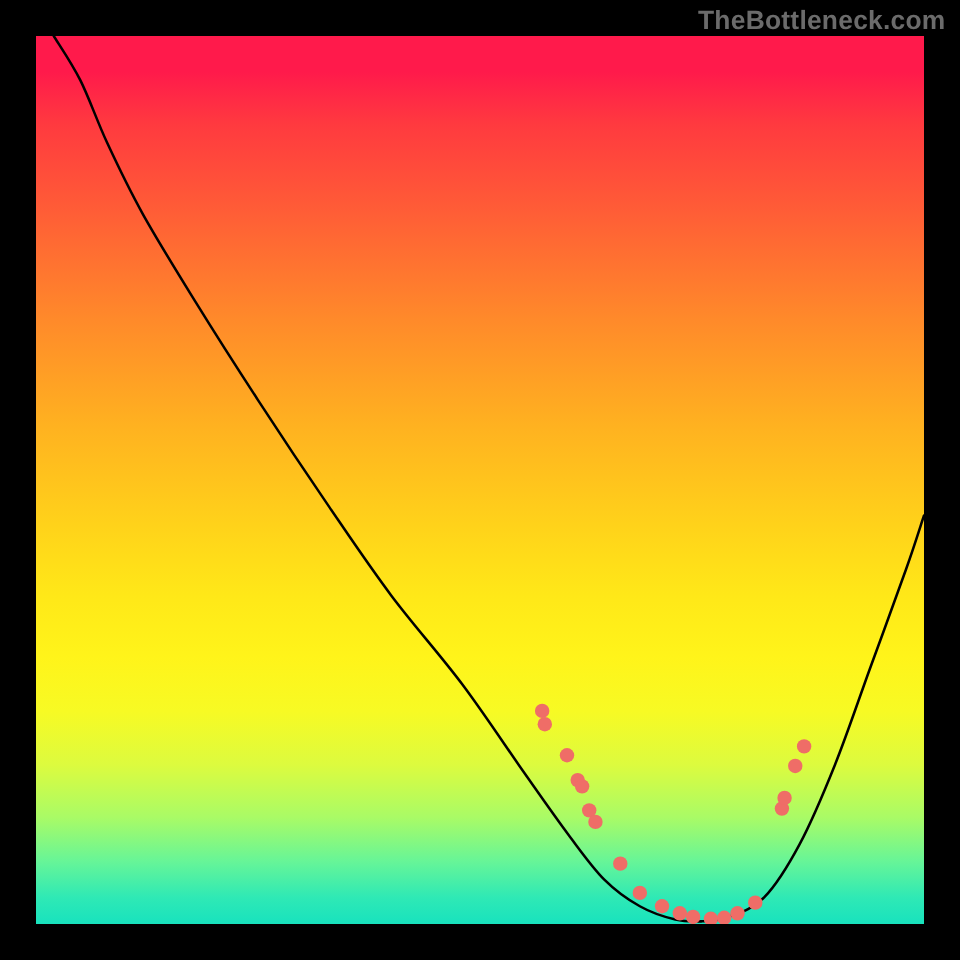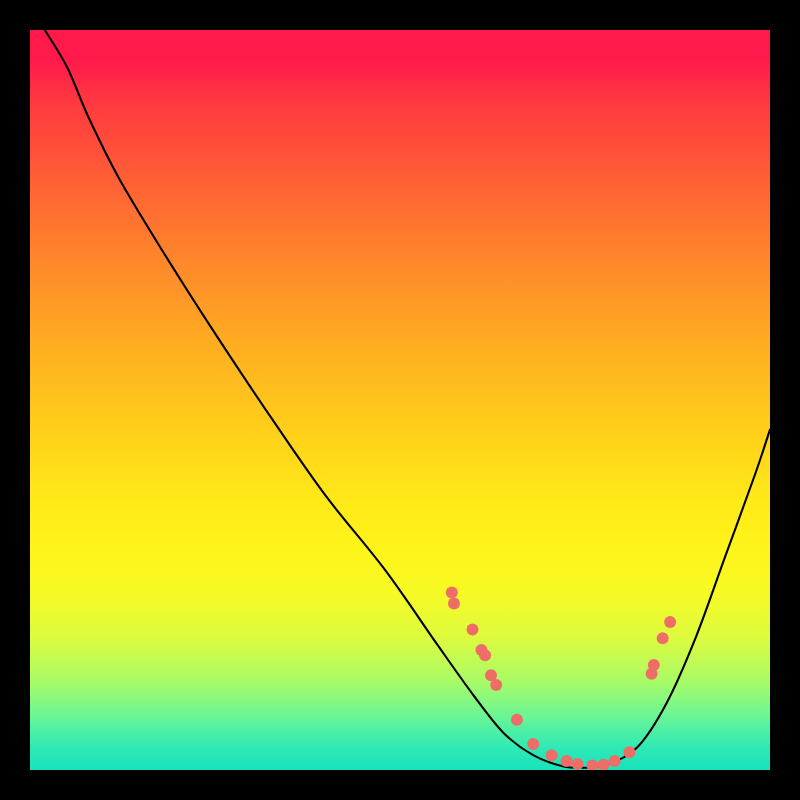--- a/index.html
+++ b/index.html
@@ -63,20 +63,21 @@
     stroke-linecap: round;
   }
   .dot {
     fill: #ef6d67;
   }
 </style>
 </head>
 <body>
 
 <div class="frame">
+  <div class="watermark">TheBottleneck.com</div>
 
   <div class="plot-area">
     <div class="gradient"></div>
     <svg class="curve" viewBox="0 0 740 740" preserveAspectRatio="none">
       <path d="M 14.8 0.0 C 18.5 6.2, 29.6 22.2, 37.0 37.0 C 44.4 51.8, 50.6 70.3, 59.2 88.8 C 67.8 107.3, 76.5 125.8, 88.8 148.0 C 101.1 170.2, 117.2 196.1, 133.2 222.0 C 149.2 247.9, 166.5 275.0, 185.0 303.4 C 203.5 331.8, 225.7 365.1, 244.2 392.2 C 262.7 419.3, 277.5 441.5, 296.0 466.2 C 314.5 490.9, 336.7 515.5, 355.2 540.2 C 373.7 564.9, 392.2 593.2, 407.0 614.2 C 421.8 635.2, 432.9 651.2, 444.0 666.0 C 455.1 680.8, 463.7 693.1, 473.6 703.0 C 483.5 712.9, 493.3 719.7, 503.2 725.2 C 513.1 730.8, 524.2 734.2, 532.8 736.3 C 541.4 738.4, 547.6 738.1, 555.0 737.8 C 562.4 737.4, 568.6 737.4, 577.2 734.1 C 585.8 730.8, 596.9 727.9, 606.8 717.8 C 616.7 707.7, 626.5 691.9, 636.4 673.4 C 646.3 654.9, 656.1 631.5, 666.0 606.8 C 675.9 582.1, 685.7 552.5, 695.6 525.4 C 705.5 498.3, 717.8 465.0, 725.2 444.0 C 732.6 423.0, 737.5 407.0, 740.0 399.6"></path>
       <g>
           <circle cx="421.8" cy="562.4" r="6" class="dot"></circle>
           <circle cx="424.0" cy="573.5" r="6" class="dot"></circle>
           <circle cx="442.5" cy="599.4" r="6" class="dot"></circle>
           <circle cx="451.4" cy="620.1" r="6" class="dot"></circle>

